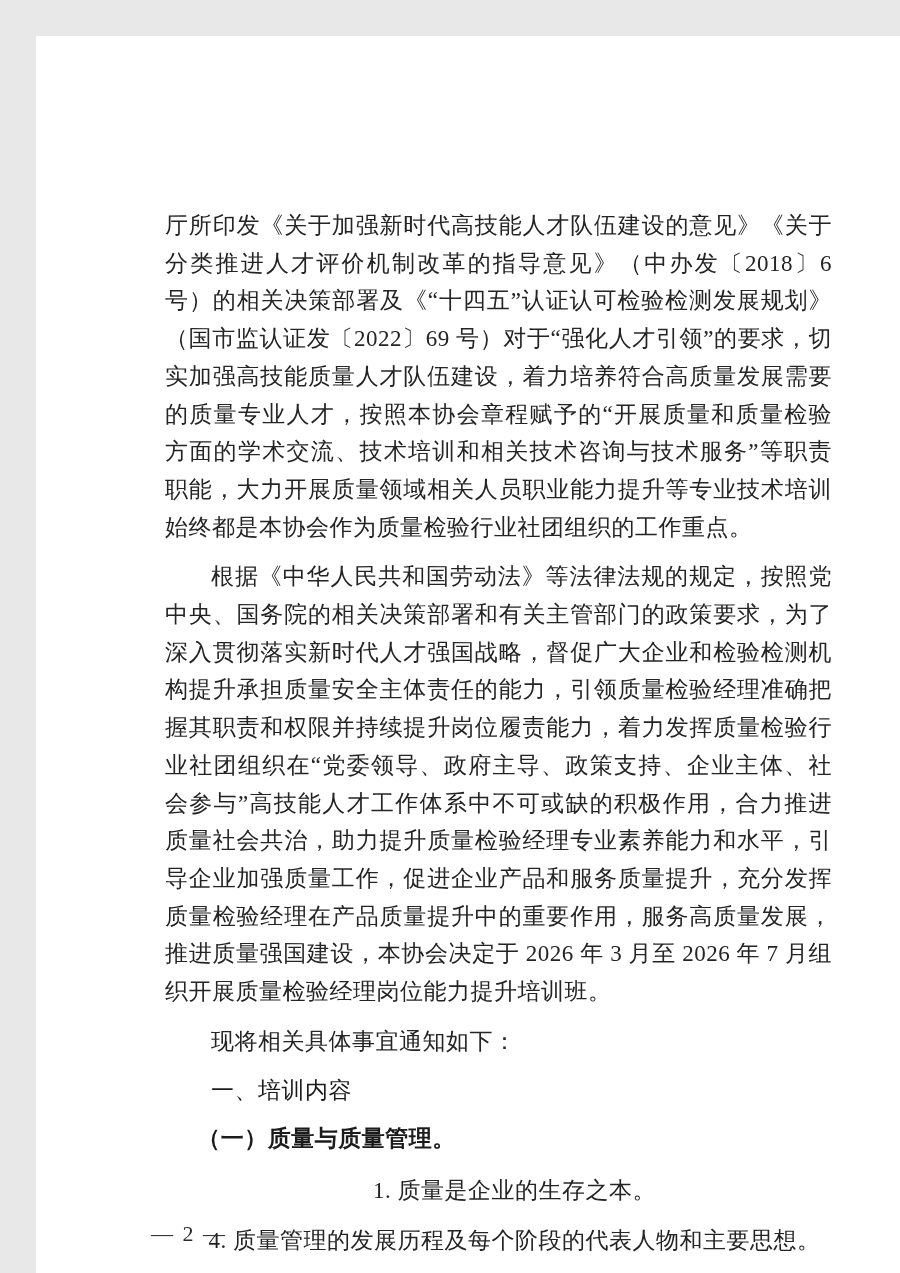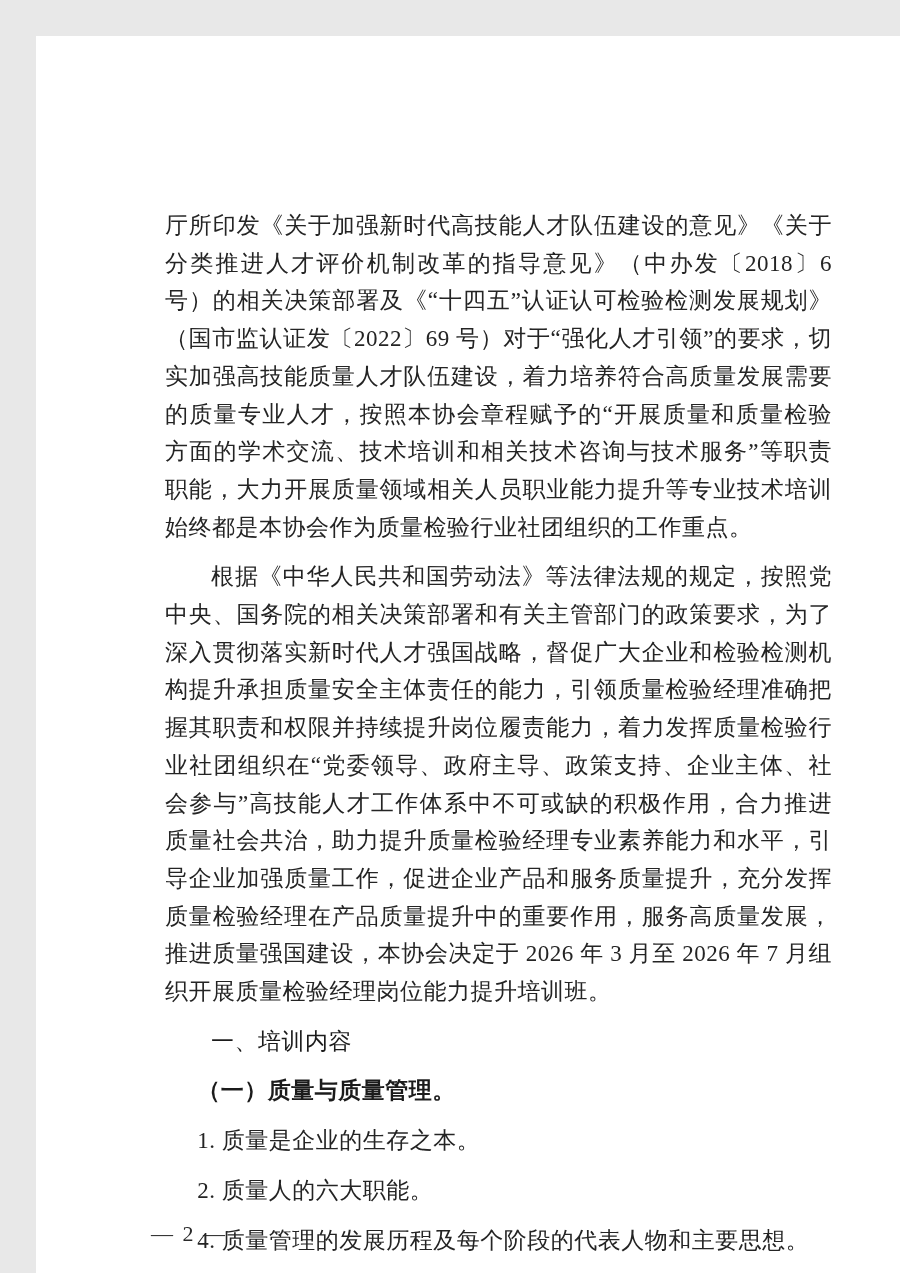--- a/index.html
+++ b/index.html
@@ -31,24 +31,25 @@
   .heading-level-1 {
     text-indent: 2em;
     font-weight: 400;
     font-family: "Liberation Sans", "DejaVu Sans", sans-serif;
     color: #1b1b1b;
   }
   .heading-level-2 {
     text-indent: 1.4em;
     font-weight: 700;
     color: #1b1b1b;
+    font-family: Liberation Mono, monospace;
   }
   .list-item {
     padding-left: 1.4em;
-    text-align: left;
+    text-align: center;
   }
   .page-number {
     position: absolute;
     left: 103px;
     top: 1171px;
     font-size: 22px;
     line-height: 30px;
     color: #2a2a2a;
     letter-spacing: 2px;
     white-space: pre;
@@ -57,28 +58,28 @@
 </head>
 <body>
 
 <div class="page">
   <div class="content">
 
     <p class="para first">厅所印发《关于加强新时代高技能人才队伍建设的意见》《关于分类推进人才评价机制改革的指导意见》（中办发〔2018〕6 号）的相关决策部署及《“十四五”认证认可检验检测发展规划》（国市监认证发〔2022〕69 号）对于“强化人才引领”的要求，切实加强高技能质量人才队伍建设，着力培养符合高质量发展需要的质量专业人才，按照本协会章程赋予的“开展质量和质量检验方面的学术交流、技术培训和相关技术咨询与技术服务”等职责职能，大力开展质量领域相关人员职业能力提升等专业技术培训始终都是本协会作为质量检验行业社团组织的工作重点。</p>
 
     <p class="para">根据《中华人民共和国劳动法》等法律法规的规定，按照党中央、国务院的相关决策部署和有关主管部门的政策要求，为了深入贯彻落实新时代人才强国战略，督促广大企业和检验检测机构提升承担质量安全主体责任的能力，引领质量检验经理准确把握其职责和权限并持续提升岗位履责能力，着力发挥质量检验行业社团组织在“党委领导、政府主导、政策支持、企业主体、社会参与”高技能人才工作体系中不可或缺的积极作用，合力推进质量社会共治，助力提升质量检验经理专业素养能力和水平，引导企业加强质量工作，促进企业产品和服务质量提升，充分发挥质量检验经理在产品质量提升中的重要作用，服务高质量发展，推进质量强国建设，本协会决定于 2026 年 3 月至 2026 年 7 月组织开展质量检验经理岗位能力提升培训班。</p>
 
+    <p class="para">现将相关具体事宜通知如下：</p>
 
     <div class="heading-level-1">一、培训内容</div>
 
     <div class="heading-level-2">（一）质量与质量管理。</div>
 
     <div class="list-item">1. 质量是企业的生存之本。</div>
 
-    <div class="list-item">2. 质量人的六大职能。</div>
 
 
     <div class="list-item">4. 质量管理的发展历程及每个阶段的代表人物和主要思想。</div>
 
   </div>
 
   <div class="page-number">— 2 —</div>
 </div>
 
 </body></html>

